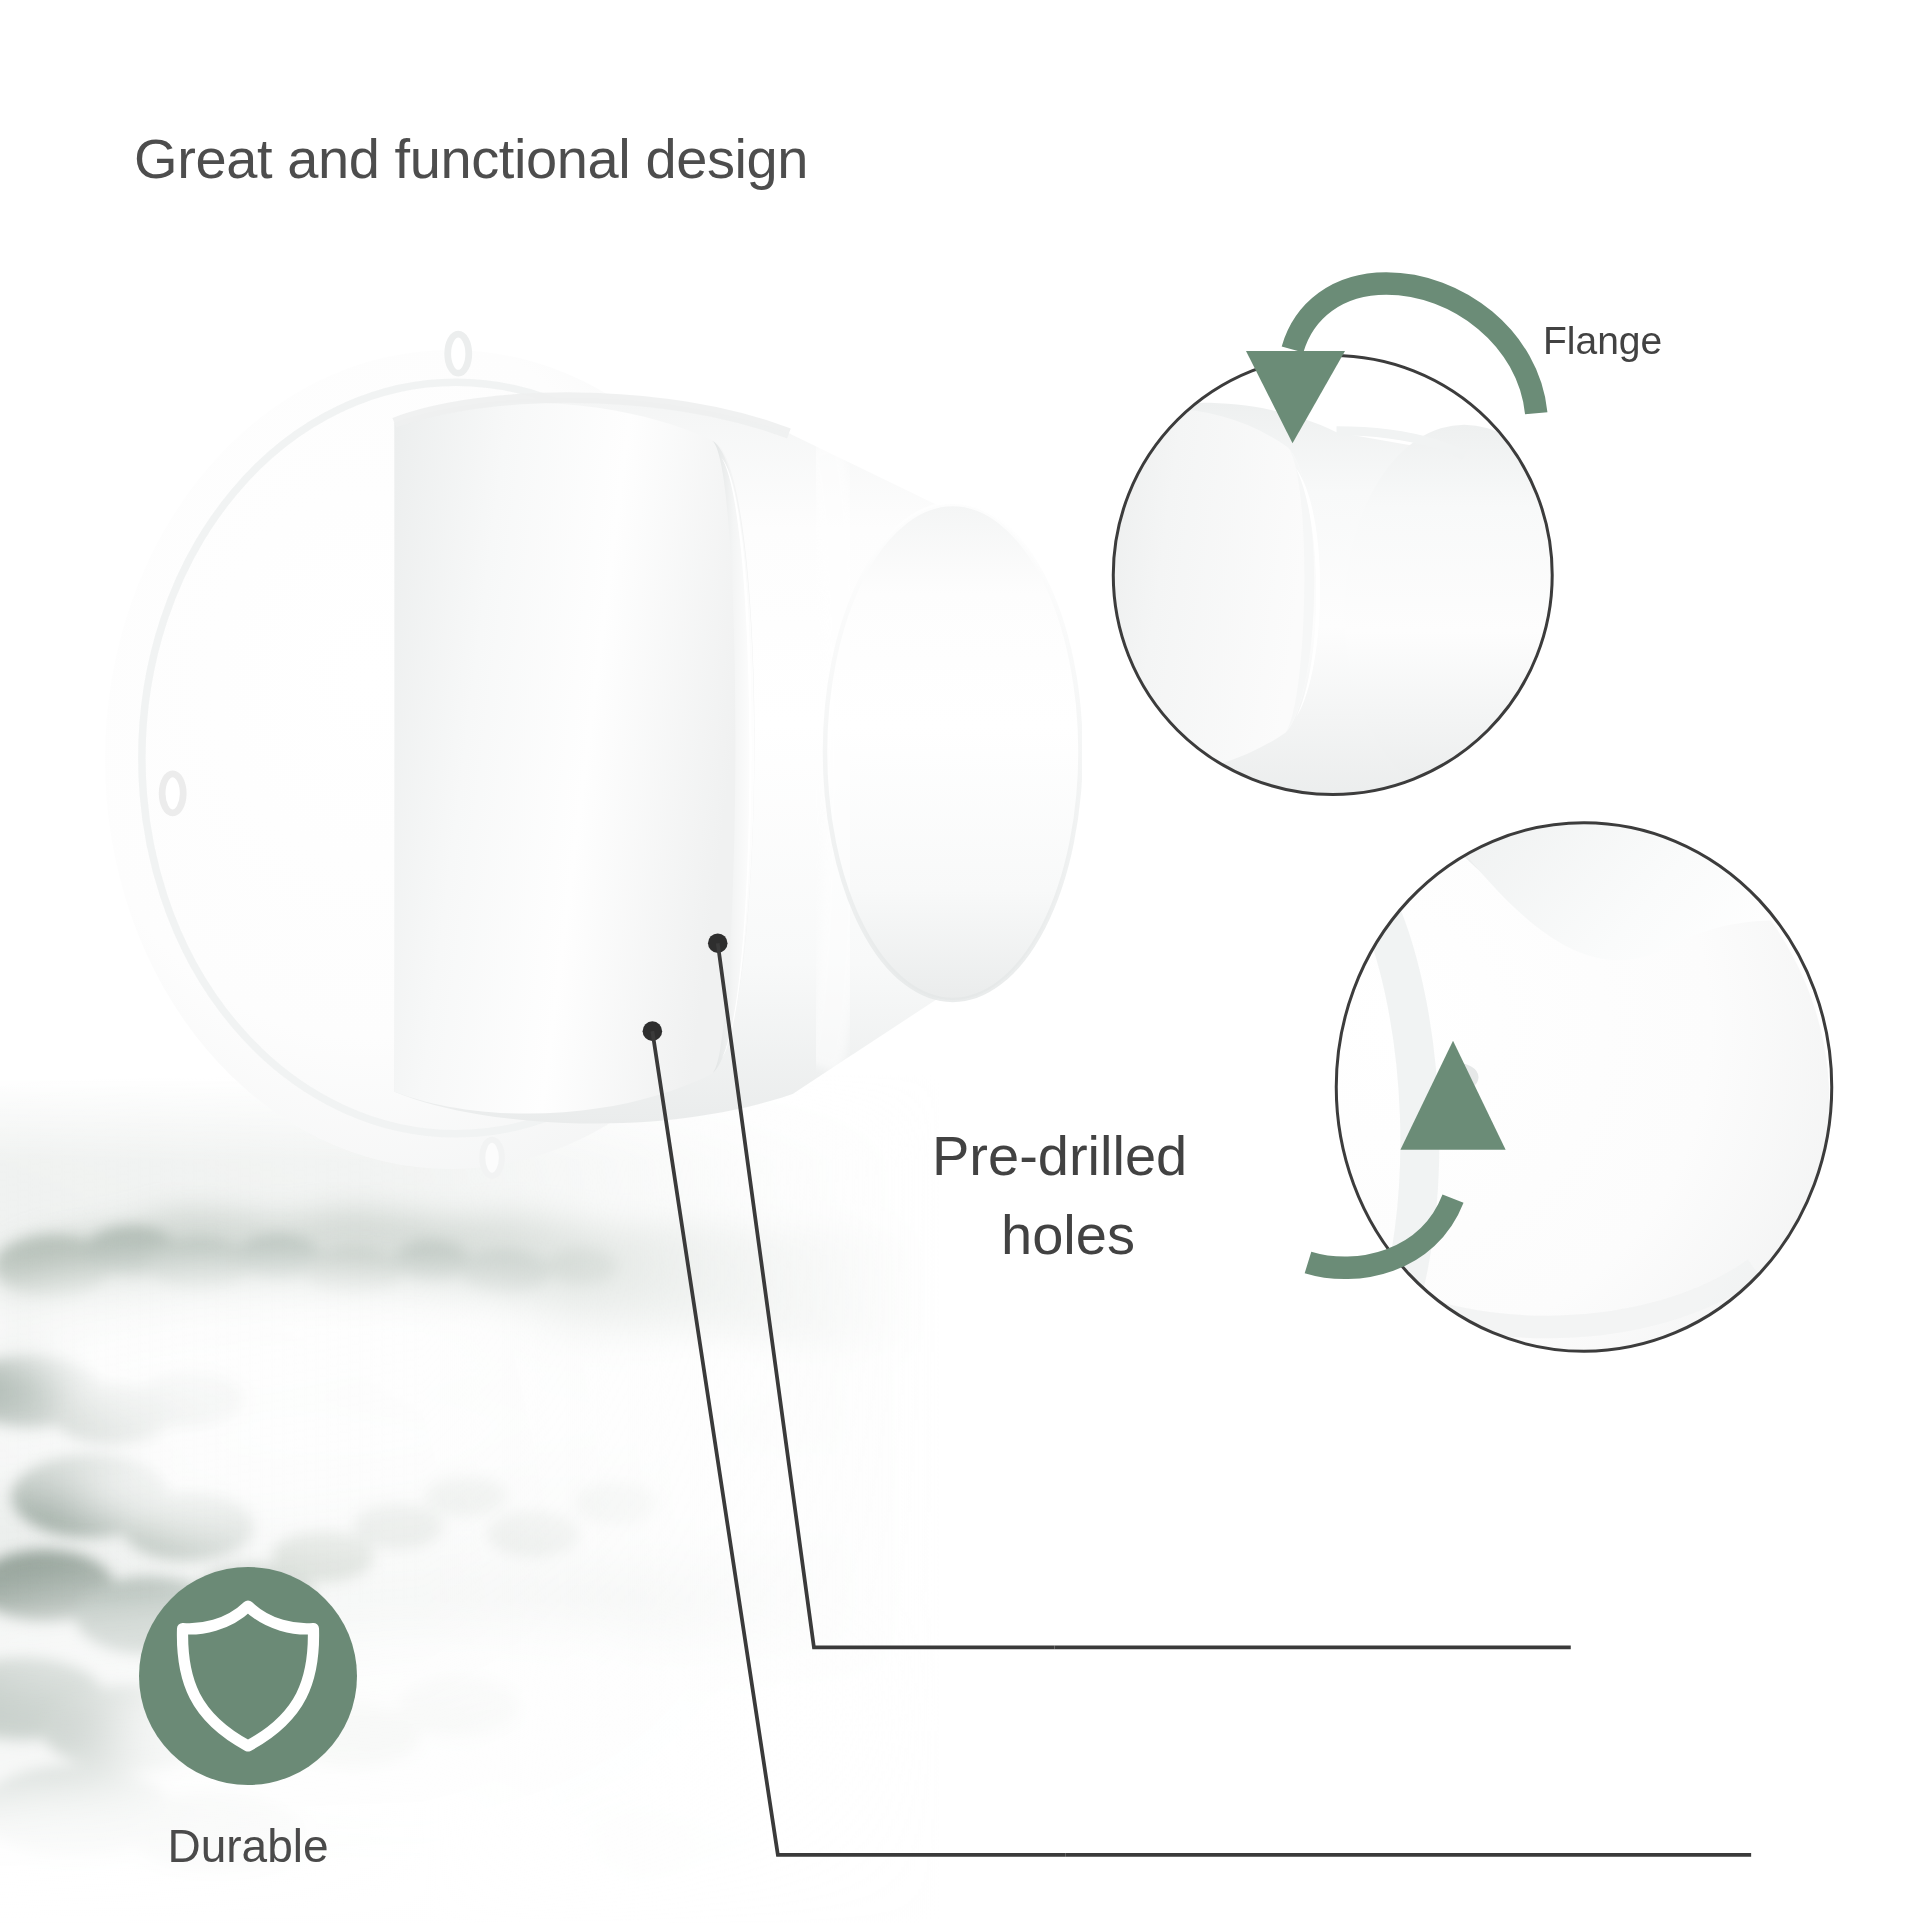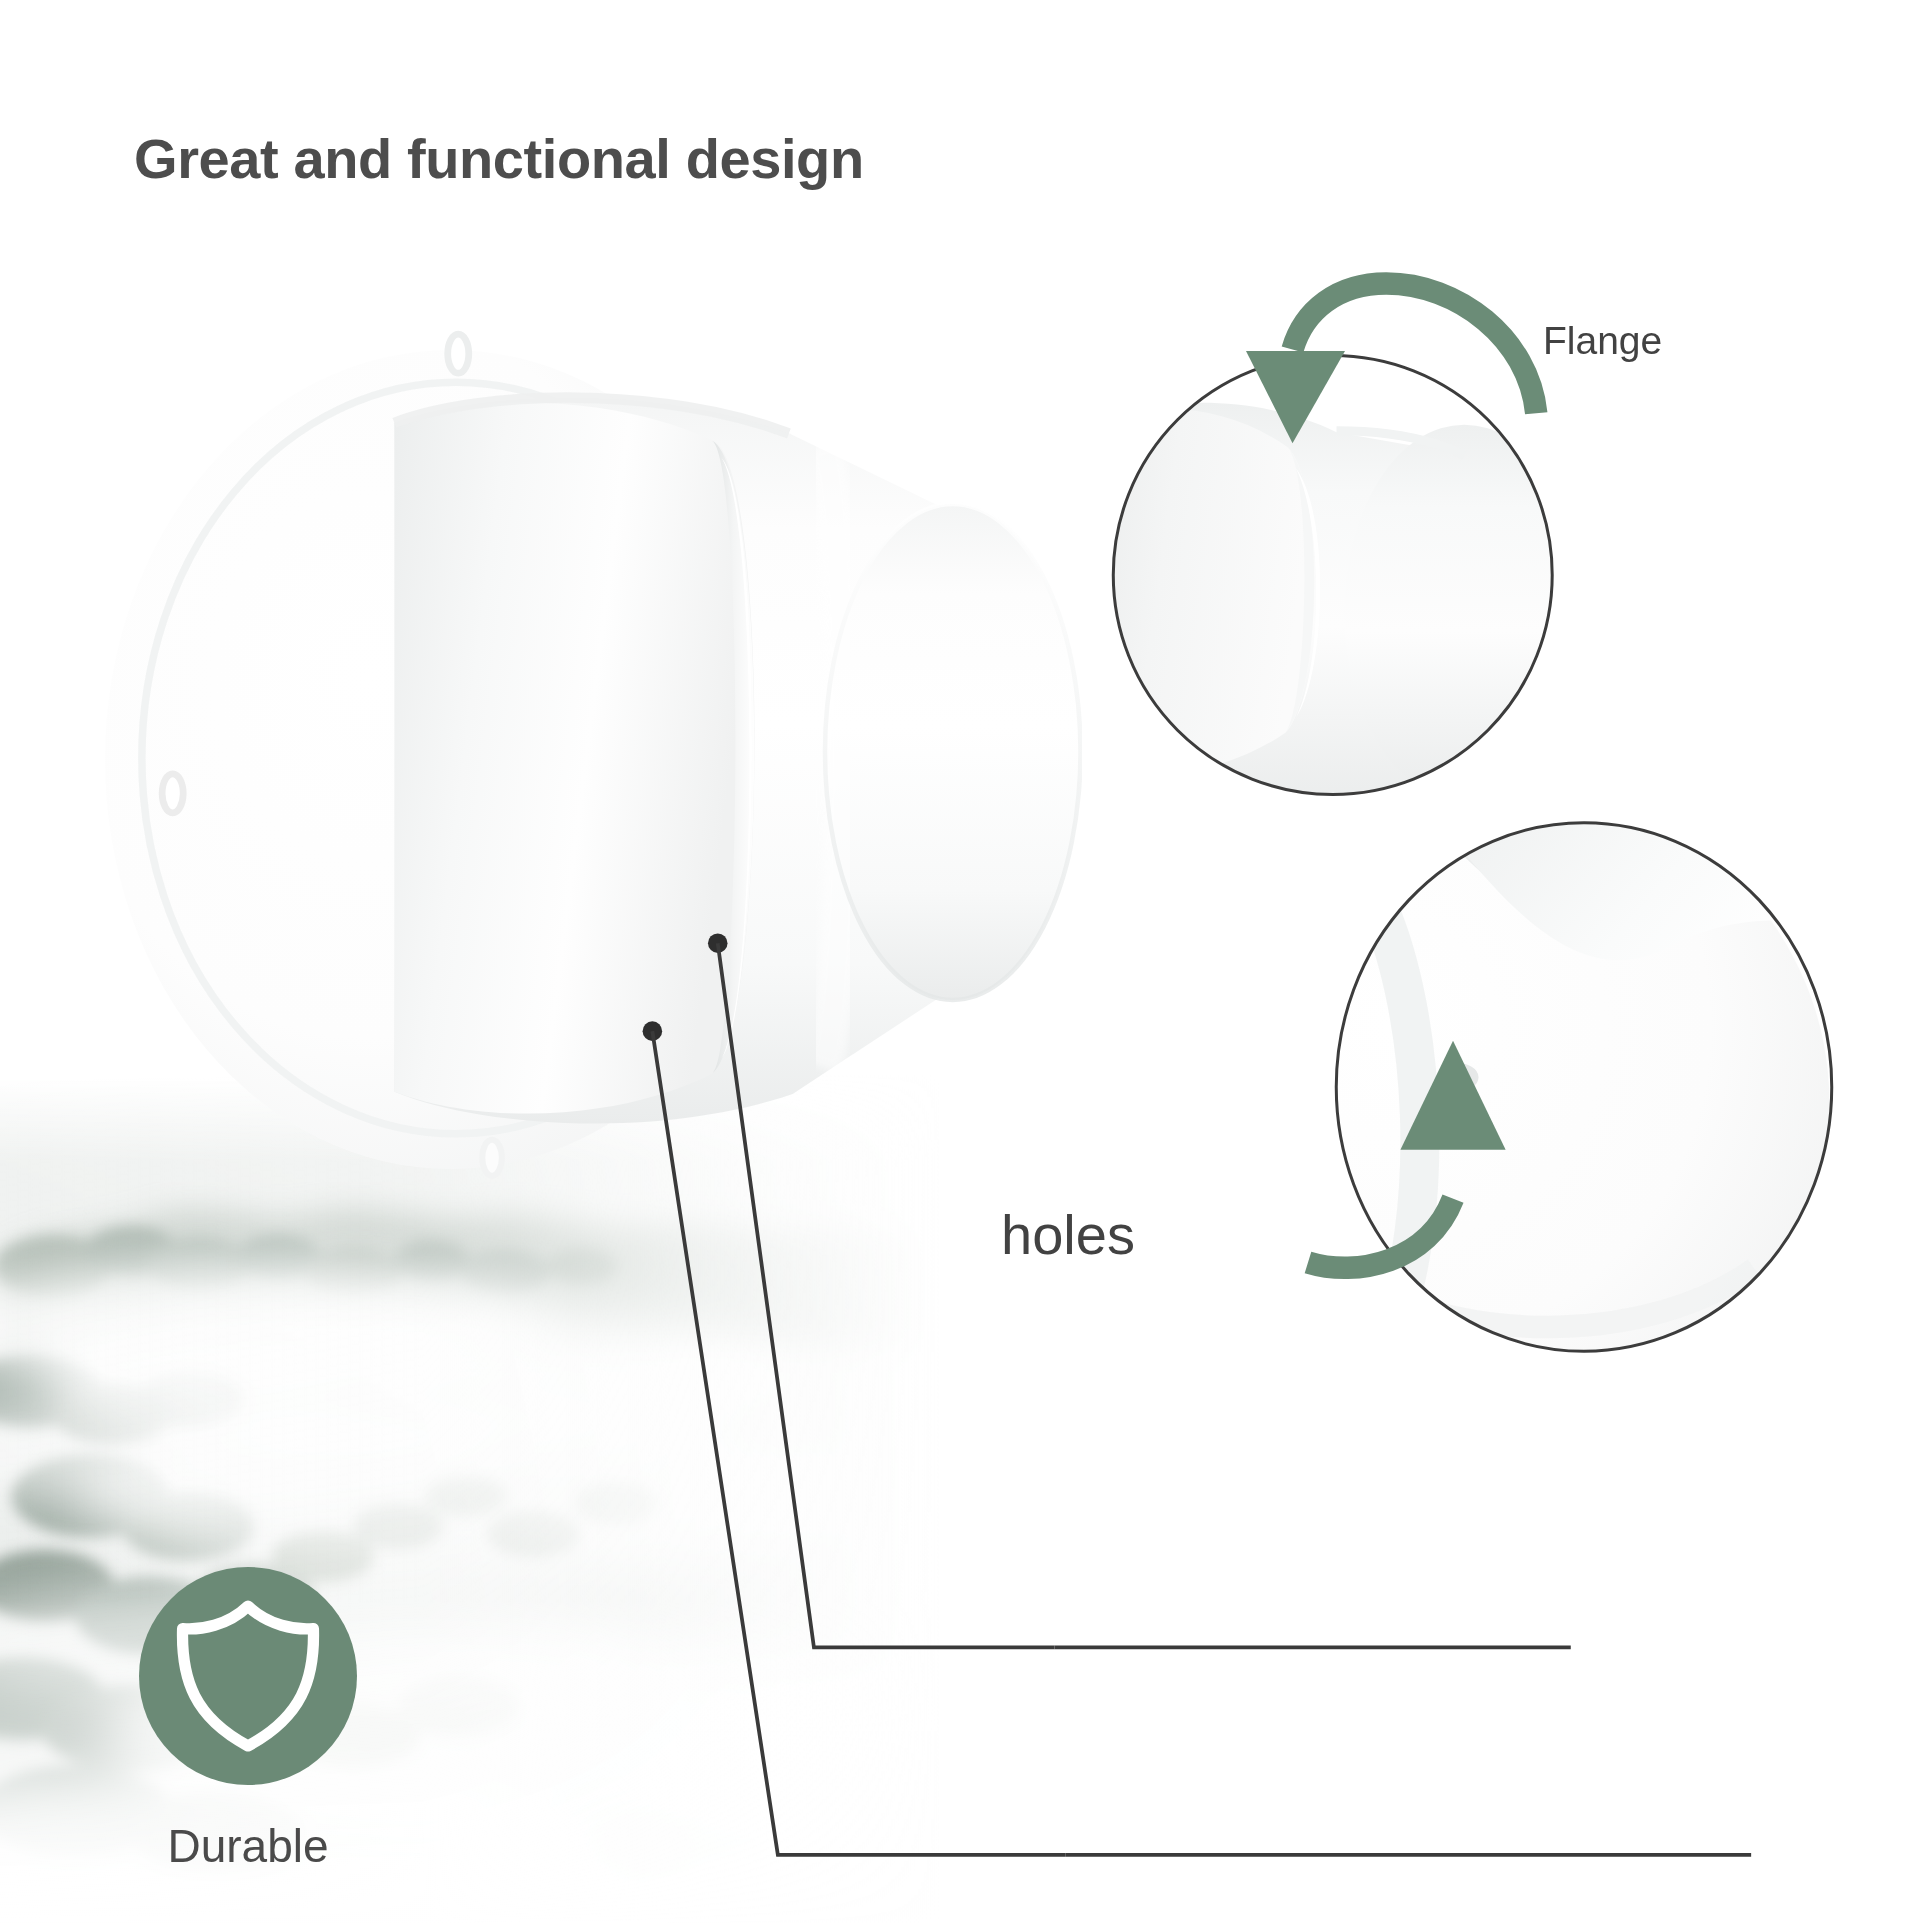--- a/index.html
+++ b/index.html
@@ -13,21 +13,21 @@
   
   .forest{
     position:absolute;left:0;top:1075px;width:939px;height:849px;
     overflow:hidden;
   }
   .forest .fsvg{position:absolute;left:0;top:0;}
 
   
   .title{
     position:absolute;left:134px;top:126px;
-    font-size:56px;font-weight:bold;letter-spacing:-0.4px;
+    font-size:56px;font-weight:normal;letter-spacing:-0.4px;
     color:#4d4d4d;white-space:nowrap;
   }
 
   
   .product{position:absolute;left:90px;top:286px;width:992px;height:947px;}
 
   
   .detail{position:absolute;}
 
   
@@ -301,20 +301,21 @@
     </svg>
   </div>
 
   <svg class="detail" style="left:1304px;top:1037px;width:271px;height:248px;" width="271" height="248" viewBox="0 0 360 330">
     <path d="M5,300 C70,320 165,300 198,215" fill="none" stroke="#6b8c77" stroke-width="30" stroke-linecap="butt"></path>
     <path d="M198,5 L268,150 L128,150 Z" fill="#6b8c77"></path>
   </svg>
 
   <div class="lbl lbl-flange">Flange</div>
 
+  <div class="lbl lbl-pre1">Pre-drilled</div>
   <div class="lbl lbl-pre2">holes</div>
 
 
 
   <svg class="leaders" viewBox="0 0 2560 2560">
 
     <circle cx="955" cy="1255" r="13" fill="#2e2e2e"></circle>
     <path d="M955,1255 L1083,2192 L1403,2192" fill="none" stroke="#3a3a3a" stroke-width="5"></path>
 
     <circle cx="868" cy="1372" r="13" fill="#2e2e2e"></circle>

